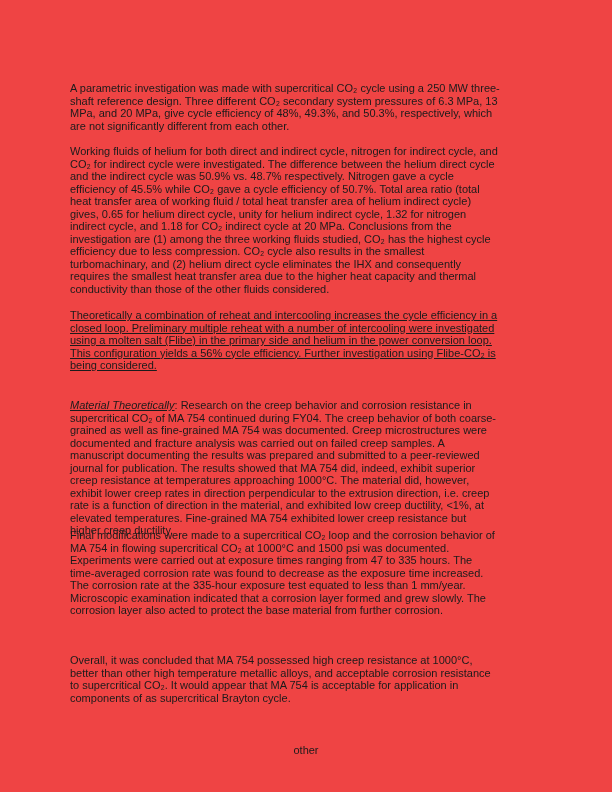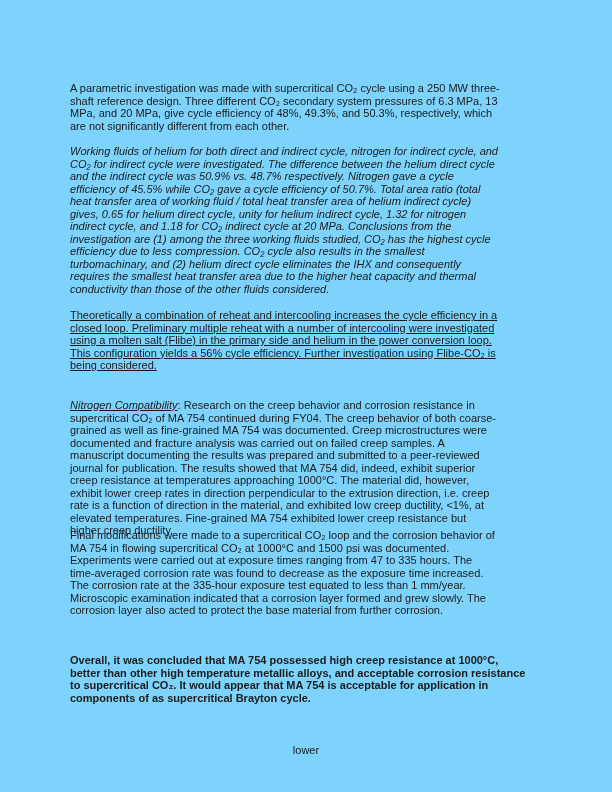--- a/index.html
+++ b/index.html
@@ -4,42 +4,42 @@
 <style>
   html, body {
     margin: 0;
     padding: 0;
     background: #ffffff;
   }
   .page {
     position: relative;
     width: 612px;
     height: 792px;
-    background: #7dd3fc;
+    background: #ef4444;
     overflow: hidden;
     font-family: "Liberation Sans", "DejaVu Sans", sans-serif;
     color: #1b1b1b;
   }
   .para {
     position: absolute;
     left: 70px;
     width: 528px;
     margin: 0;
     font-size: 11px;
     line-height: 12.5px;
     white-space: pre-line;
     text-align: left;
     color: #1b1b1b;
   }
   .para-1 { top: 82px; }
-  .para-2 { top: 145px; font-style: italic; }
+  .para-2 { top: 145px; }
   .para-3 { top: 309px; text-decoration: underline; }
   .para-4 { top: 399px; }
   .para-5 { top: 529px; }
-  .para-6 { top: 654px; font-weight: bold; }
+  .para-6 { top: 654px; }
   .section-lead {
     font-style: italic;
     text-decoration: underline;
   }
   .footer {
     position: absolute;
     top: 744px;
     left: 0;
     width: 100%;
     text-align: center;
@@ -70,21 +70,21 @@
 turbomachinary, and (2) helium direct cycle eliminates the IHX and consequently
 requires the smallest heat transfer area due to the higher heat capacity and thermal
 conductivity than those of the other fluids considered.</p>
 
   <p class="para para-3">Theoretically a combination of reheat and intercooling increases the cycle efficiency in a
 closed loop. Preliminary multiple reheat with a number of intercooling were investigated
 using a molten salt (Flibe) in the primary side and helium in the power conversion loop.
 This configuration yields a 56% cycle efficiency. Further investigation using Flibe-CO₂ is
 being considered.</p>
 
-  <p class="para para-4"><span class="section-lead">Nitrogen Compatibility</span><span>:  Research on the creep behavior and corrosion resistance in
+  <p class="para para-4"><span class="section-lead">Material Theoretically</span><span>:  Research on the creep behavior and corrosion resistance in
 supercritical CO₂ of MA 754 continued during FY04.  The creep behavior of both coarse-
 grained as well as fine-grained MA 754 was documented.  Creep microstructures were
 documented and fracture analysis was carried out on failed creep samples.  A
 manuscript documenting the results was prepared and submitted to a peer-reviewed
 journal for publication.  The results showed that MA 754 did, indeed, exhibit superior
 creep resistance at temperatures approaching 1000°C.  The material did, however,
 exhibit lower creep rates in direction perpendicular to the extrusion direction, i.e. creep
 rate is a function of direction in the material, and exhibited low creep ductility, &lt;1%, at
 elevated temperatures.  Fine-grained MA 754 exhibited lower creep resistance but
 higher creep ductility.</span></p>
@@ -95,15 +95,15 @@
 time-averaged corrosion rate was found to decrease as the exposure time increased.
 The corrosion rate at the 335-hour exposure test equated to less than 1 mm/year.
 Microscopic examination indicated that a corrosion layer formed and grew slowly.  The
 corrosion layer also acted to protect the base material from further corrosion.</p>
 
   <p class="para para-6">Overall, it was concluded that MA 754 possessed high creep resistance at 1000°C,
 better than other high temperature metallic alloys, and acceptable corrosion resistance
 to supercritical CO₂.   It would appear that MA 754 is acceptable for application in
 components of as supercritical Brayton cycle.</p>
 
-  <div class="footer">lower</div>
+  <div class="footer">other</div>
 
 </div>
 
 </body></html>

